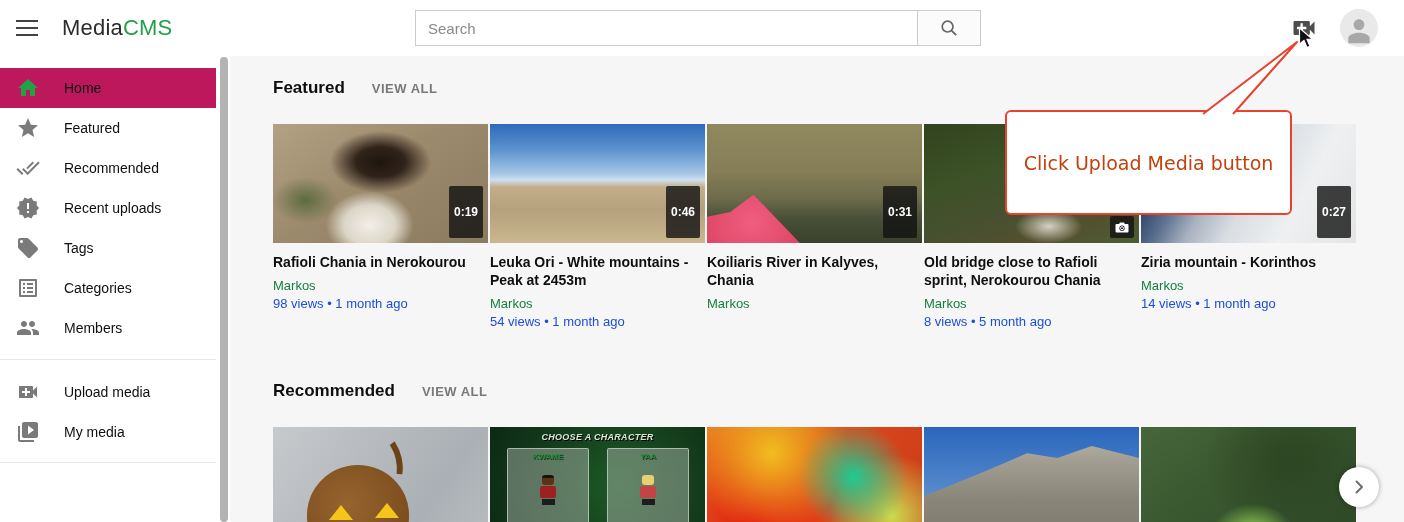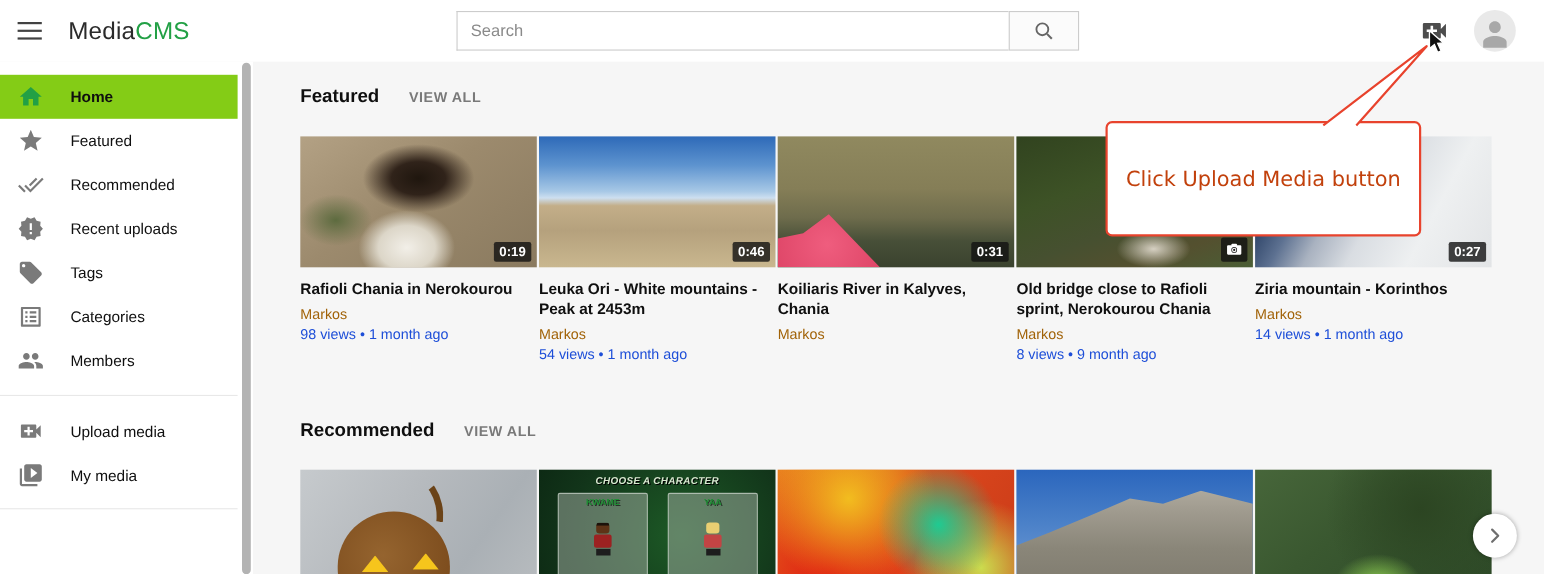--- a/index.html
+++ b/index.html
@@ -16,38 +16,38 @@
   .searchwrap input { flex:1; border:1px solid #ccc; border-right:none; padding:0 12px; font-size:15px; color:#15803d; outline:none; font-family:"Liberation Sans",sans-serif; background:#fff; }
   .searchwrap input::placeholder { color:#8a8a8a; }
   .search-btn { width:64px; border:1px solid #ccc; background:#fbfbfb; display:flex; align-items:center; justify-content:center; cursor:pointer; }
   .upload-top { position:absolute; left:1290px; top:14px; width:28px; height:28px; cursor:pointer; }
   .avatar { position:absolute; left:1340px; top:9px; width:38px; height:38px; border-radius:50%; background:#e9e9e9; overflow:hidden; display:flex; justify-content:center; cursor:pointer; }
 
   
   .sidebar { position:absolute; left:0; top:56px; width:230px; height:466px; background:#fff; z-index:4; padding-top:12px; }
   .side-item { width:216px; height:40px; display:flex; align-items:center; padding-left:16px; cursor:pointer; color:#0f0f0f; font-size:14px; }
   .side-item .lbl { margin-left:24px; }
-  .side-item.active { background:#84cc16; font-weight:bold; }
+  .side-item.active { background:#be185d; font-weight:normal; }
   .side-item svg { flex-shrink:0; }
   .side-div { width:216px; border-top:1px solid #e8e8e8; margin:11px 0 12px 0; }
   .side-div2 { width:216px; border-top:1px solid #e8e8e8; margin:10px 0 0 0; }
   .scroll-thumb { position:absolute; left:220px; top:57px; width:8px; height:465px; background:#b3b3b3; border-radius:4px; z-index:6; }
 
   
   .main { position:absolute; left:230px; top:56px; width:1174px; height:466px; padding:22px 0 0 43px; }
   .sec-head { display:flex; align-items:baseline; gap:27px; height:22px; }
   .sec-title { font-size:17px; font-weight:bold; color:#0f0f0f; }
   .view-all { font-size:13px; font-weight:bold; color:#797979; letter-spacing:.5px; cursor:pointer; }
   .cards { display:flex; gap:2px; margin-top:24px; }
   .card { width:215px; cursor:pointer; }
   .thumb { position:relative; width:215px; height:119px; overflow:hidden; background:#888; }
-  .dur { position:absolute; right:5px; bottom:5px; background:rgba(17,17,17,.8); color:#fff; font-size:12px; font-weight:bold; padding:1px 5px; border-radius:2px; line-height:16px;text-align:right; }
+  .dur { position:absolute; right:5px; bottom:5px; background:rgba(17,17,17,.8); color:#fff; font-size:12px; font-weight:bold; padding:18px 5px; border-radius:2px; line-height:16px;text-align:right; }
   .badge-cam { position:absolute; right:5px; bottom:5px; background:rgba(17,17,17,.8); padding:3px 5px 1px; border-radius:2px; }
   .c-title { margin-top:10px; padding-right:10px; font-size:14px; font-weight:bold; color:#0f0f0f; line-height:18px; }
-  .c-author { margin-top:7px; font-size:13px; color:#a16207; }
+  .c-author { margin-top:7px; font-size:13px; color:#15803d; }
   .c-meta { margin-top:3px; font-size:13px; color:#1d4ed8; }
   .sec2 { margin-top:52px; }
 
   
   .thumb-1 { background:
     radial-gradient(ellipse 38% 42% at 50% 32%, #1f160e 0%, #30231a 30%, rgba(60,45,30,0) 62%),
     radial-gradient(ellipse 30% 42% at 45% 85%, #f2efe8 0%, #dcd6c8 40%, rgba(220,214,200,0) 68%),
     radial-gradient(ellipse 22% 28% at 15% 64%, #5d6b3f 0%, rgba(93,107,63,0) 70%),
     linear-gradient(145deg, #b3a184 0%, #9c8a6d 45%, #8a7a5f 100%); }
   .thumb-2 { background: linear-gradient(180deg, #2e6ab8 0%, #5d93cf 22%, #a7c8e6 42%, #cddff0 47%, #c3ae89 53%, #b5a17d 72%, #c9b78f 100%); }
@@ -227,21 +227,21 @@
           <svg width="14" height="11" viewBox="0 0 14 11">
               <rect x="0.5" y="2" width="13" height="8.5" rx="1" fill="#fff"></rect>
               <rect x="4.5" y="0.5" width="5" height="3" rx="0.8" fill="#fff"></rect>
               <circle cx="7" cy="6.2" r="2.6" fill="#1a1a1a"></circle>
               <circle cx="7" cy="6.2" r="1.5" fill="none" stroke="#fff" stroke-width="1"></circle>
             </svg>
         </span>
       </div>
       <div class="c-title">Old bridge close to Rafioli sprint, Nerokourou Chania</div>
       <div class="c-author">Markos</div>
-      <div class="c-meta">8 views • 9 month ago</div>
+      <div class="c-meta">8 views • 5 month ago</div>
     </div>
     <div class="card">
       <div class="thumb thumb-5">
         <span class="dur">0:27</span>
       </div>
       <div class="c-title">Ziria mountain - Korinthos</div>
       <div class="c-author">Markos</div>
       <div class="c-meta">14 views • 1 month ago</div>
     </div>
   </div>

